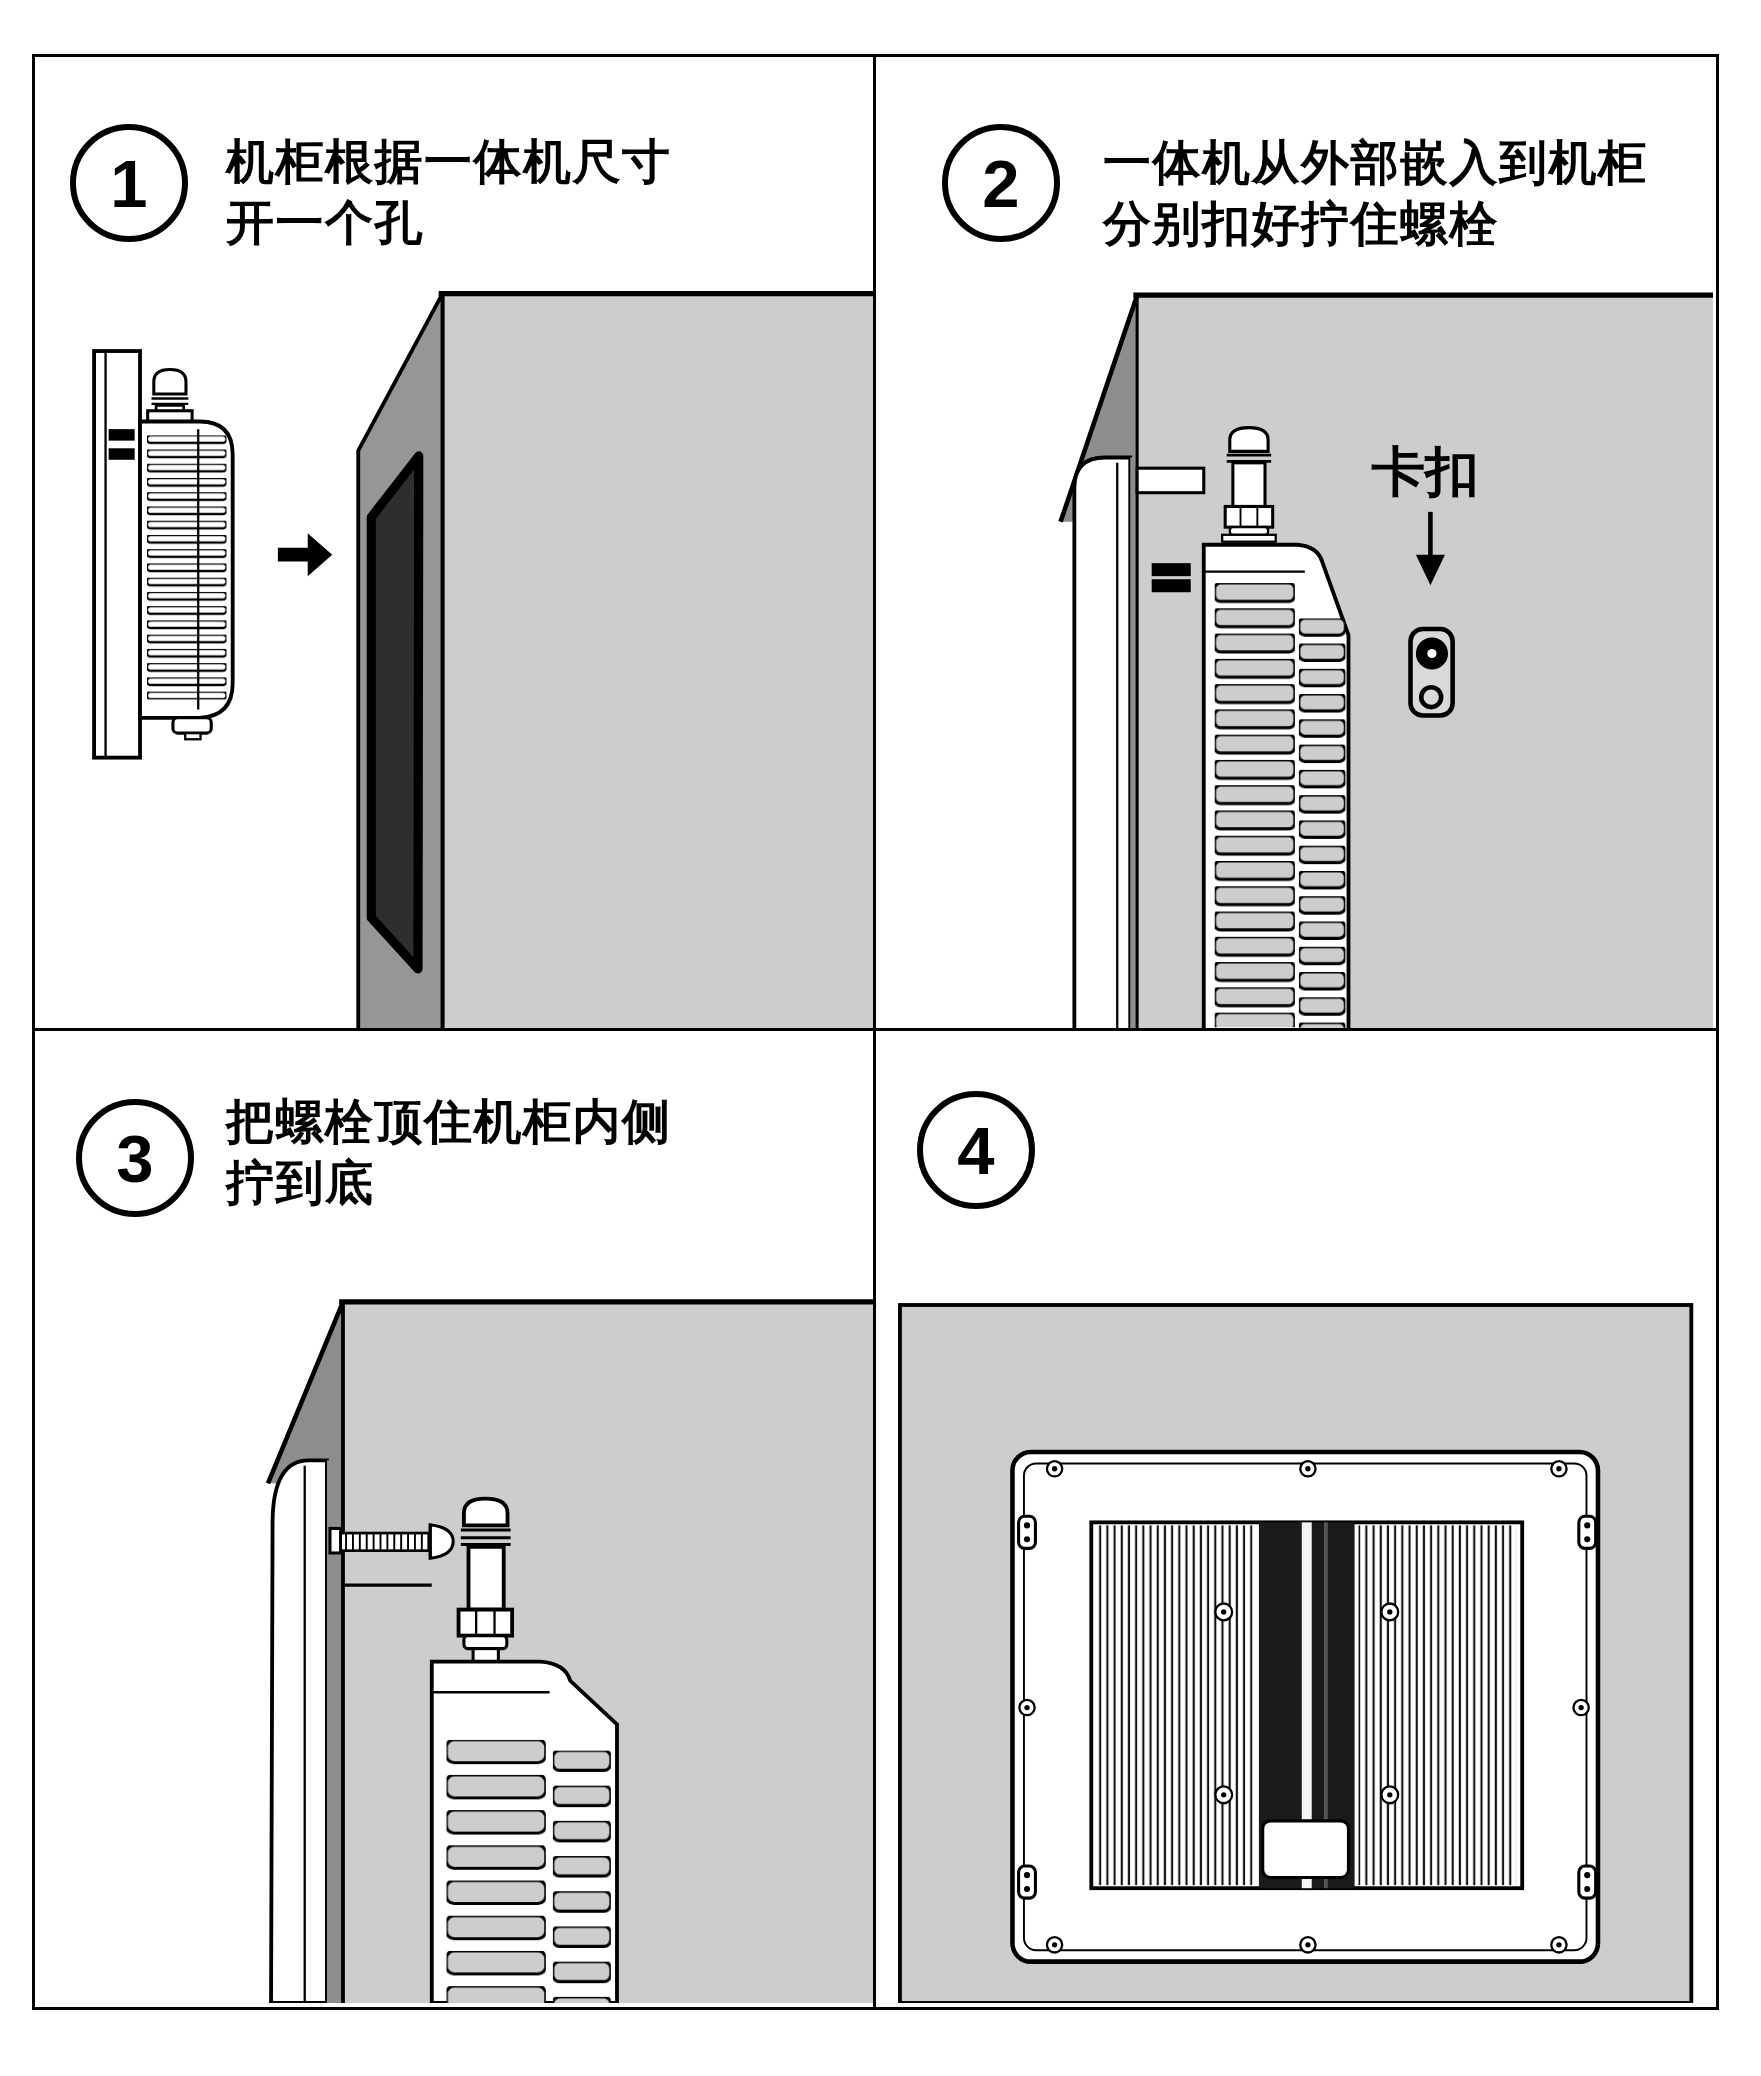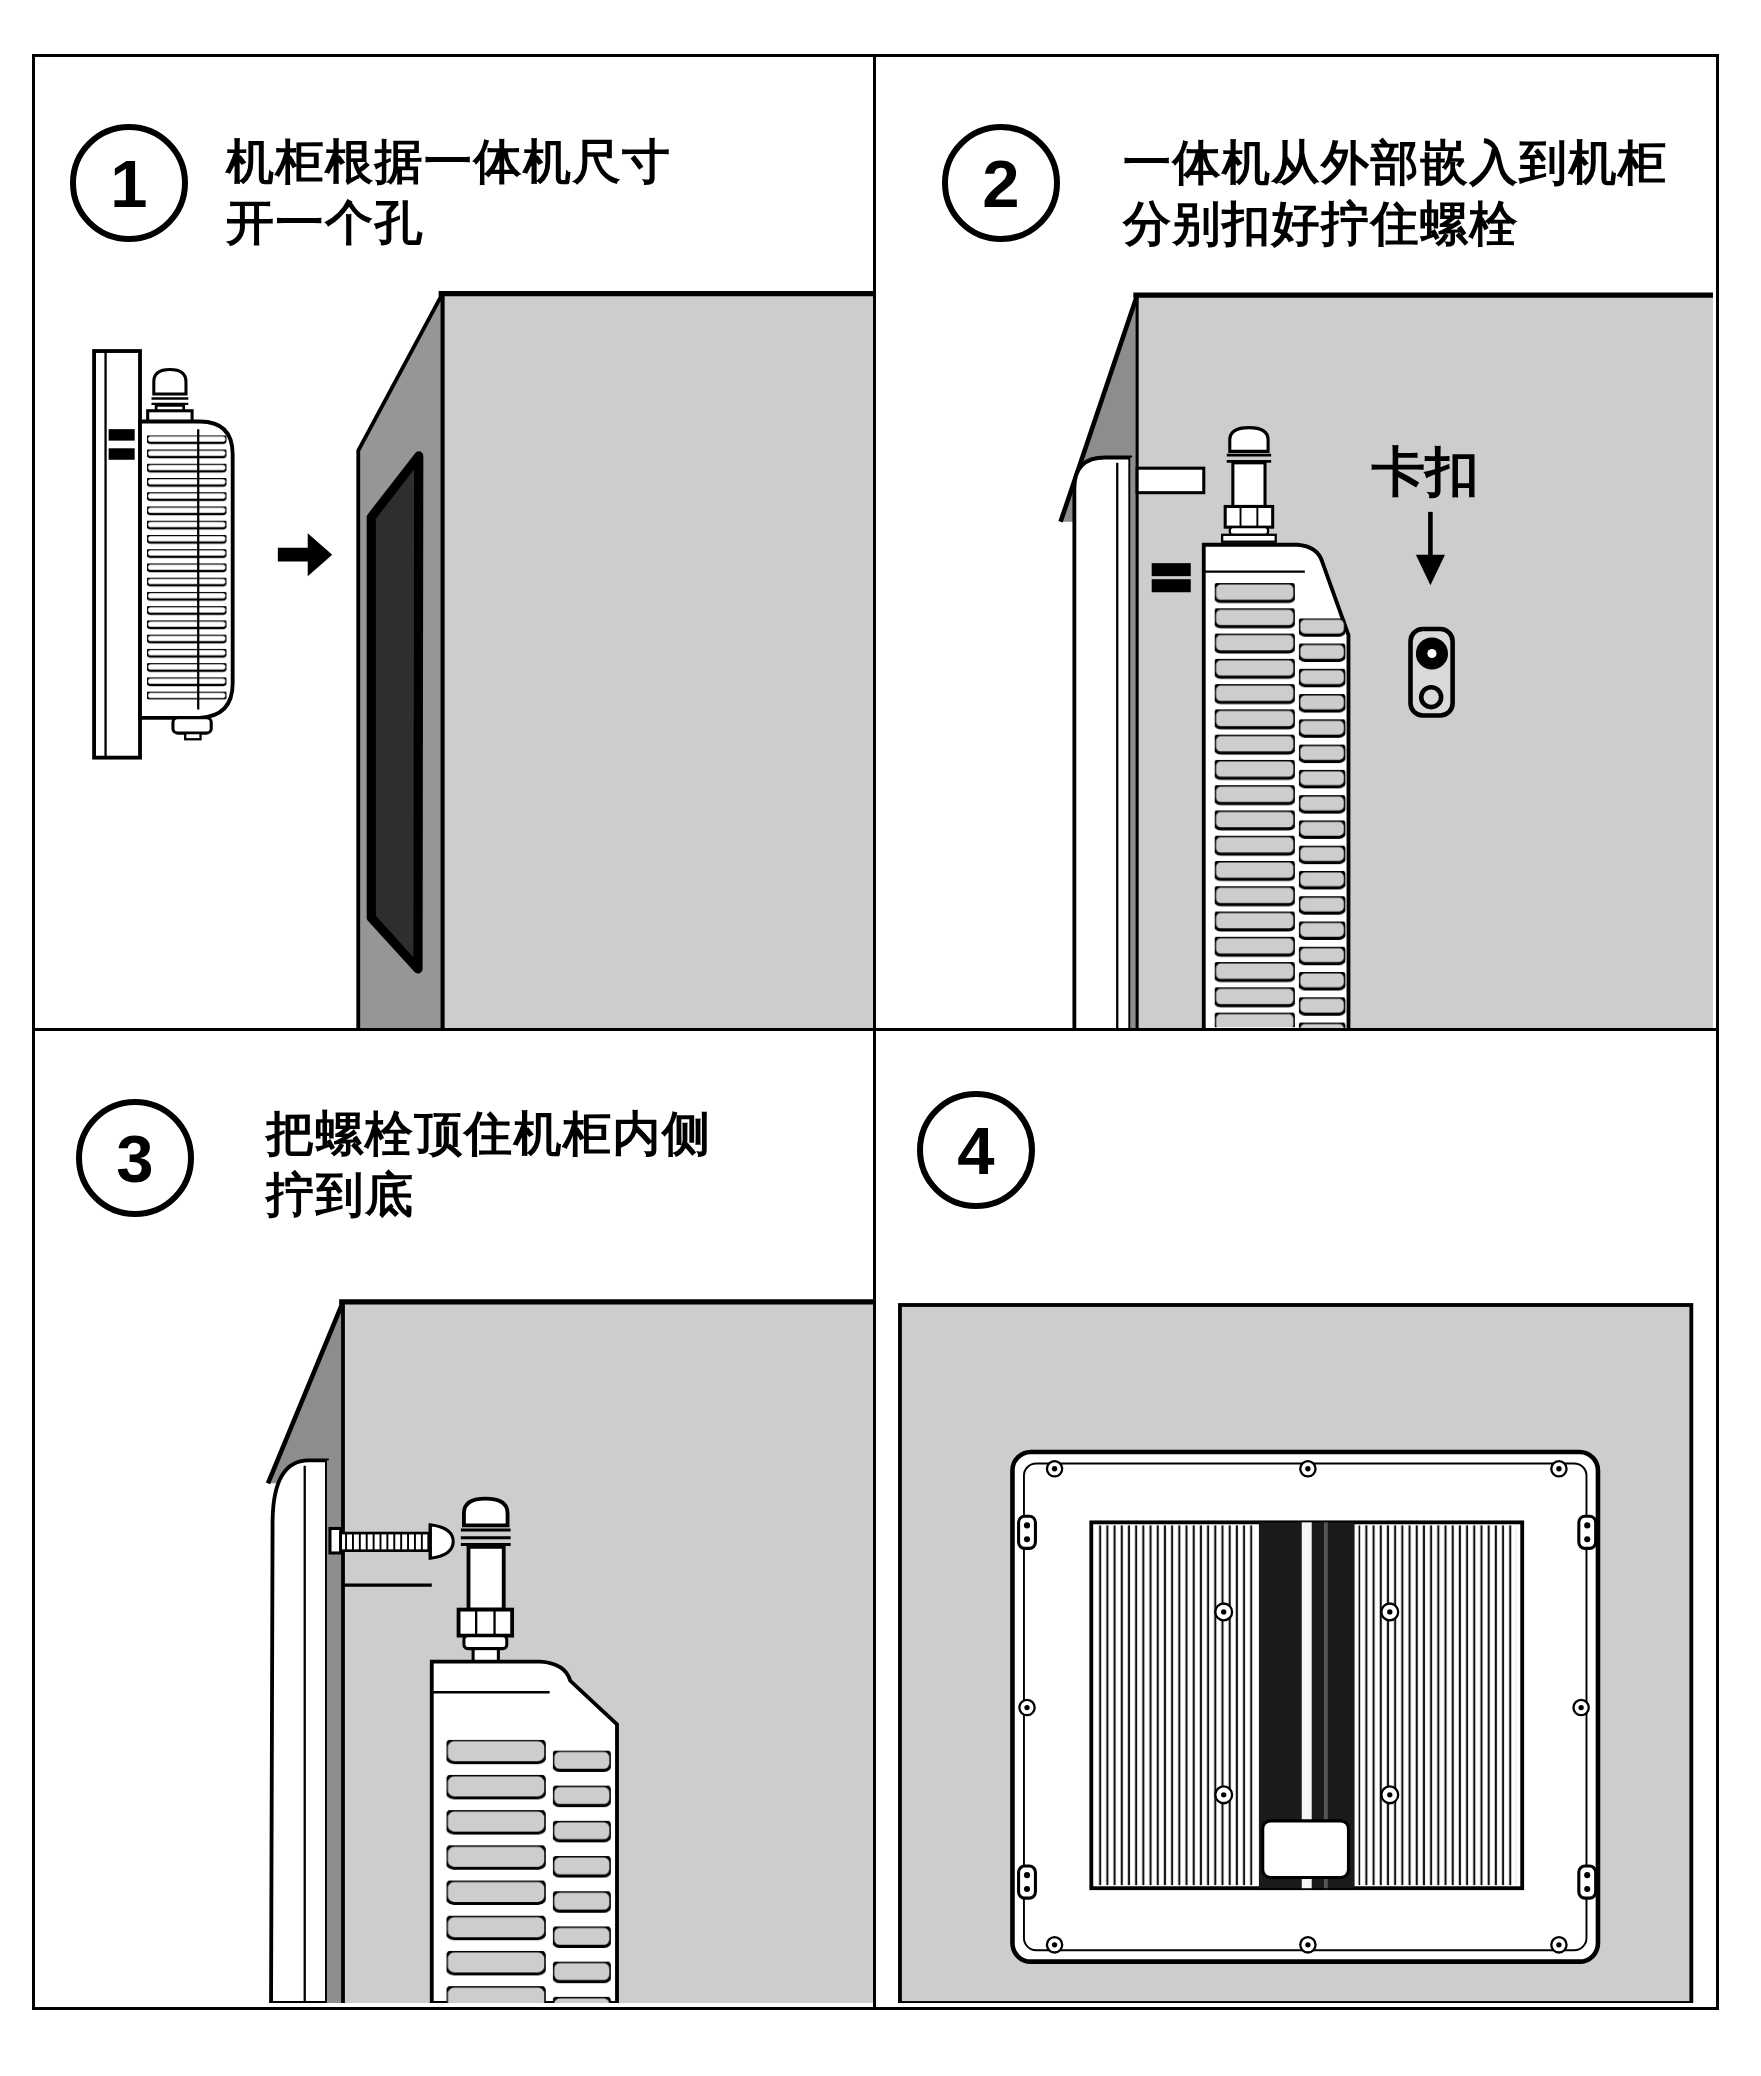--- a/index.html
+++ b/index.html
@@ -20,22 +20,22 @@
     position:absolute;width:106px;height:106px;border:6.1px solid #000;border-radius:50%;
     display:flex;align-items:center;justify-content:center;background:#fff;z-index:3;
   }
   .step-circle span{font-size:67px;font-weight:bold;line-height:1;}
   .caption{
     position:absolute;z-index:3;font-size:48px;line-height:61px;font-weight:700;
     letter-spacing:1.5px;white-space:nowrap;
   }
   
   .p1 .step-circle{left:35px;top:67px;}   .p1 .caption{left:191px;top:74px;}
-  .p2 .step-circle{left:66px;top:67px;}   .p2 .caption{left:227px;top:75px;margin-left:20px;}
-  .p3 .step-circle{left:41px;top:68px;}   .p3 .caption{left:191px;top:72px;margin-left:40px;}
+  .p2 .step-circle{left:66px;top:67px;}   .p2 .caption{left:227px;top:75px;}
+  .p3 .step-circle{left:41px;top:68px;}   .p3 .caption{left:191px;top:60px;}
   .p4 .step-circle{left:41px;top:60px;}   .p4 .caption{left:190px;top:69px;}
   text.diagram-label{font-family:"Liberation Sans","DejaVu Sans",sans-serif;font-weight:600;}
 </style>
 </head>
 <body>
 
 <div class="sheet">
   <div class="frame">
 
     <div class="cell p1 bR bB">

